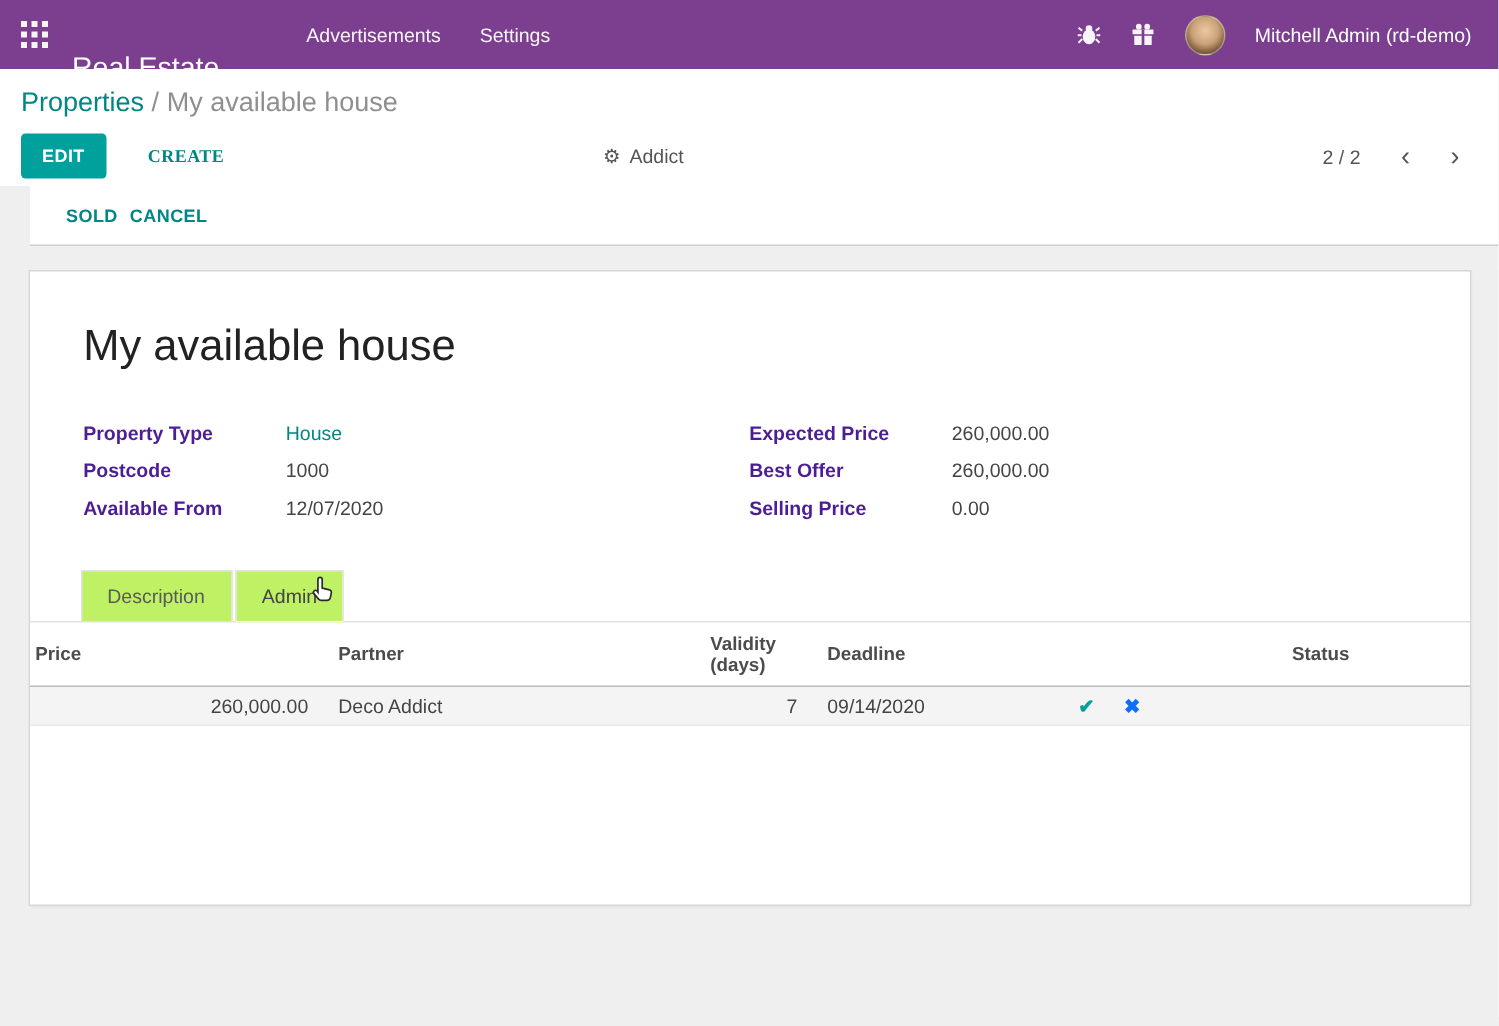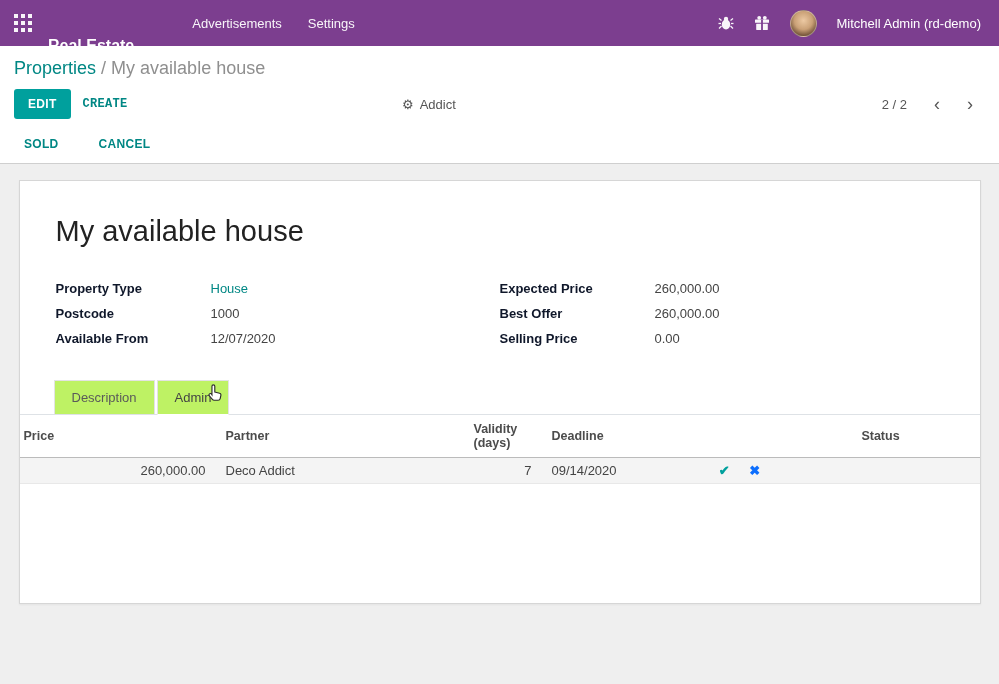--- a/index.html
+++ b/index.html
@@ -4,21 +4,21 @@
 <style>
   * { margin:0; padding:0; box-sizing:border-box; }
   html,body { width:999px; height:684px; overflow:hidden; }
   body { font-family:"Liberation Sans", sans-serif; background:#efefef; font-size:13px; color:#444; }
 
   
   .topbar { height:46px; background:var(--brand-bg,#7C3E8F); display:flex; align-items:center;
             justify-content:space-between; padding:0 18px 0 14px; color:#fff; }
   .tb-left { display:flex; align-items:center; }
   .apps-btn { background:none; border:none; cursor:pointer; display:flex; margin-right:16px; }
-  .brand { font-size:16px; font-weight:700; margin-right:58px; cursor:pointer;margin-top:46px; }
+  .brand { font-size:19px; font-weight:400; margin-right:58px; cursor:pointer;margin-top:46px; }
   .tb-menu { display:flex; gap:26px; font-size:13px; }
   .tb-menu .menu-item { opacity:.95; cursor:pointer; }
   .tb-right { display:flex; align-items:center; gap:20px; font-size:13px; }
   .tb-icon { display:flex; cursor:pointer; opacity:.95; }
   .avatar { width:27px; height:27px; border-radius:50%;
             background: radial-gradient(circle at 50% 38%, #ecc9a3 0%, #caa177 45%, #6e4f35 78%, #473021 100%);
             border:1px solid rgba(255,255,255,.35); cursor:pointer; }
   .user-name { cursor:pointer; }
 
   
@@ -26,46 +26,46 @@
   .bc-parent { color:var(--link,#008784); cursor:pointer; }
   .bc-sep, .bc-current { color:#8f8f8f; }
 
   
   .control-row { background:#fff; height:40px; display:flex; align-items:center;
                  padding:0 26px 0 14px; position:relative; }
   .btn-edit { background:var(--primary,#00A09D); color:#fff; border:none; border-radius:3px;
               font-size:12px; font-weight:600; letter-spacing:.3px; padding:8px 14px; cursor:pointer;
               font-family:inherit; }
   .btn-create { background:none; border:none; color:var(--link,#008784); font-size:12px; font-weight:600;
-                letter-spacing:.3px; margin-left:12px; cursor:pointer; font-family:Liberation Mono, monospace; }
+                letter-spacing:.3px; margin-left:28px; cursor:pointer; font-family:Liberation Serif, serif; }
   .action-menu { position:absolute; left:402px; top:50%; transform:translateY(-50%);
                  display:flex; align-items:center; gap:6px; color:#555; cursor:pointer; }
   .gear { font-size:13px; }
   .pager { margin-left:auto; display:flex; align-items:center; gap:27px; color:#555; }
   .pager-value { cursor:pointer; }
   .chev { background:none; border:none; color:#555; font-size:18px; line-height:1; cursor:pointer;
           font-family:inherit; padding:0; }
 
   
-  .statusbar { background:#fff; height:40px; display:flex; align-items:center; gap:40px;
-               padding:0 0 0 24px; border-bottom:1px solid #cfcfcf; }
+  .statusbar { background:#fff; height:40px; display:flex; align-items:center; gap:8px;
+               padding:0 0 0 24px; border-bottom:1px solid #cfcfcf;margin-left:20px; }
   .sb-btn { background:none; border:none; color:var(--link,#008784); font-size:12px; font-weight:600;
             letter-spacing:.3px; cursor:pointer; font-family:inherit; }
 
   
   .body-bg { background:#efefef; height:520px; }
   .sheet { width:962px; height:424px; margin:16px auto 0; background:#fff; border:1px solid #d6d6d6;
            box-shadow:0 1px 2px rgba(0,0,0,.05); position:relative; }
   .sheet-pad { padding:32px 36px 0; }
   .page-title { font-size:29px; font-weight:400; color:#222; line-height:36px; margin-bottom:32px; }
 
   .groups { display:flex; }
   .group { width:50%; }
   .frow { display:flex; height:25px; align-items:flex-start; }
-  .frow .lbl { width:155px; font-weight:700; color:#0f172a; }
+  .frow .lbl { width:135px; font-weight:700; color:#4c1d95; }
   .frow .val { color:#444; }
   .val.link { color:var(--link,#008784); cursor:pointer; }
 
   
   .tabbar { margin-top:24px; padding-left:34px; border-bottom:1px solid #dee2e6; display:flex; }
   .tab { padding:9px 17px; font-size:13px; color:#5a5a5a; background:#bef264; cursor:pointer;
          border:1px solid #e3e3e3; border-bottom:none; margin-right:2px; }
   .tab.active { color:#444; margin-bottom:-1px; border-bottom:1px solid #fff; position:relative; z-index:2; }
   .tab.hovered { color:var(--link,#008784); }
 

